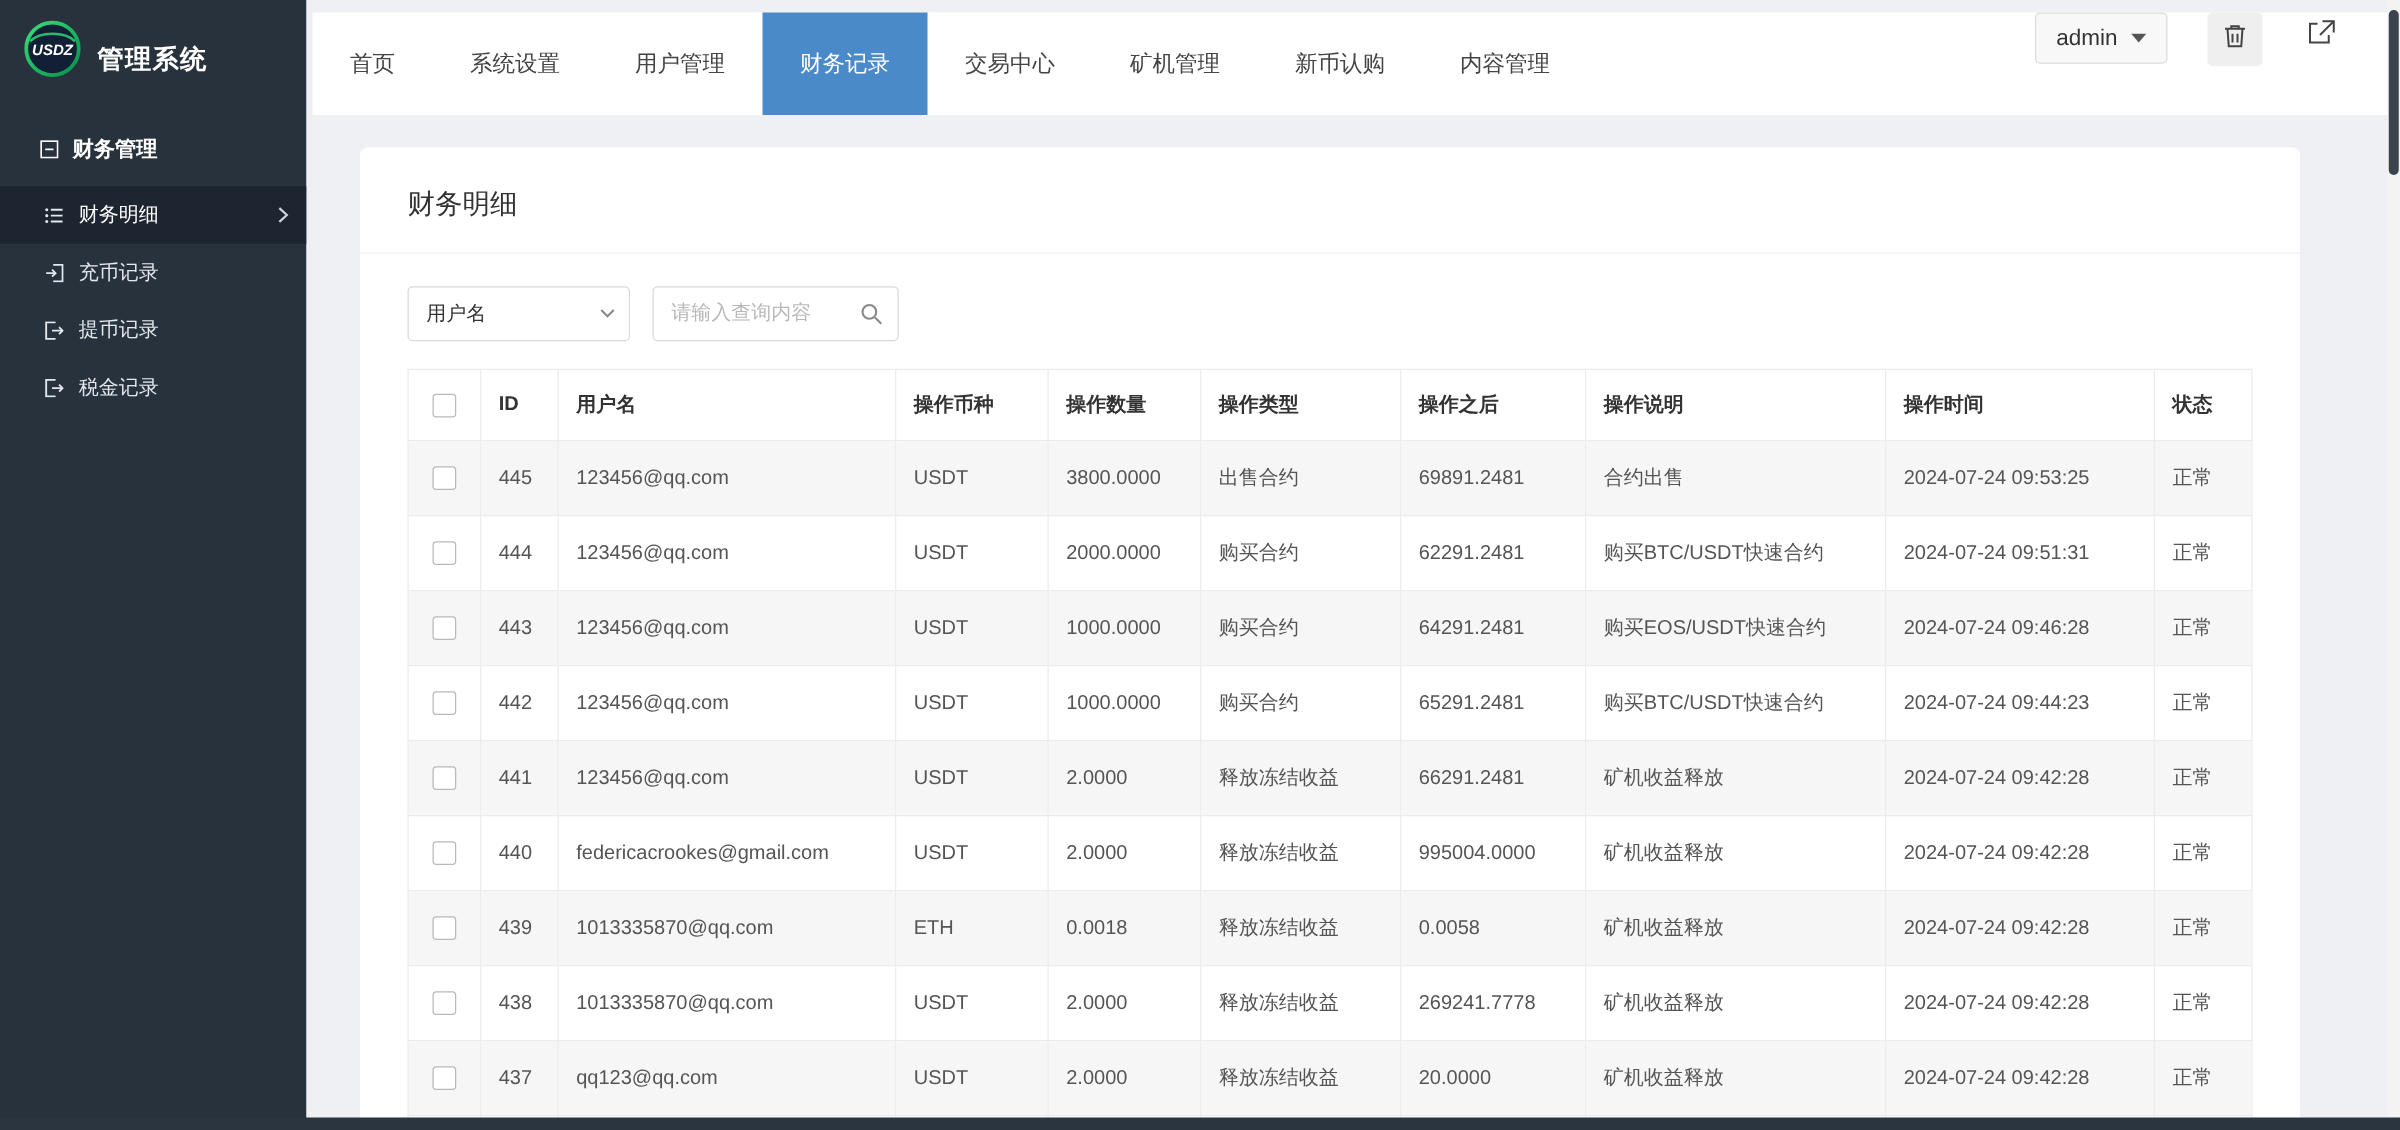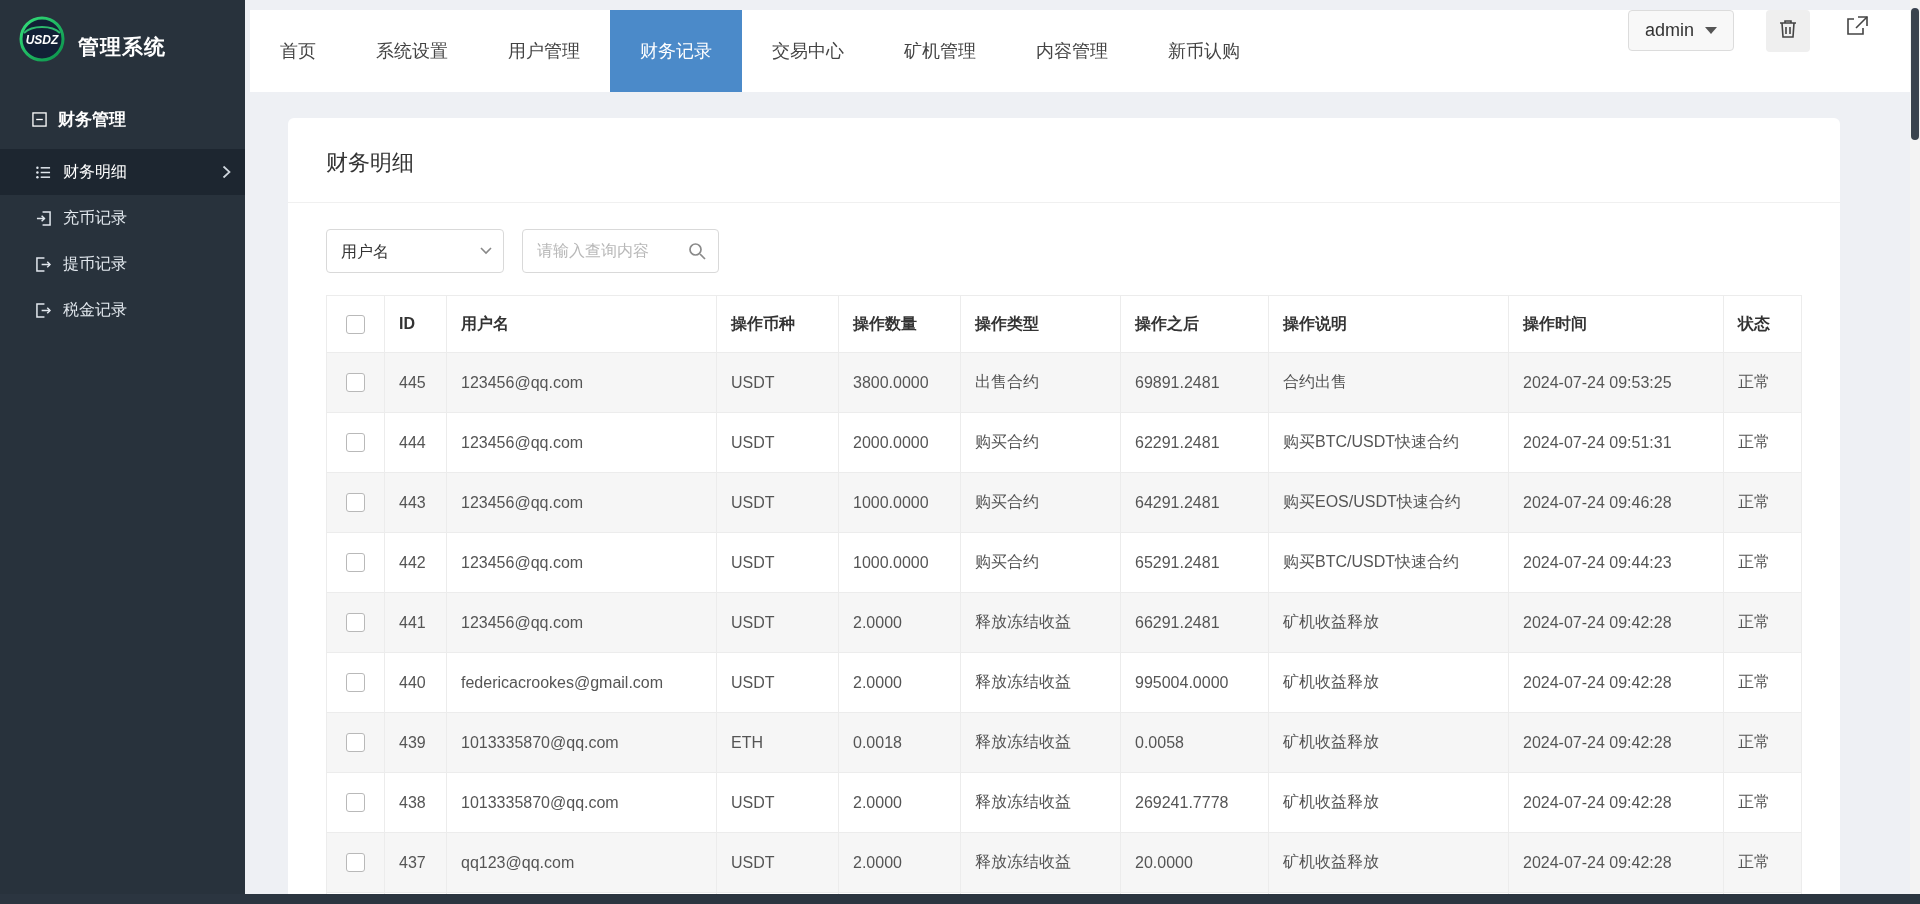--- a/index.html
+++ b/index.html
@@ -145,22 +145,22 @@
 </div>
 
 <div class="header">
   <div class="nav">
       <div class="nav-tab">首页</div>
       <div class="nav-tab">系统设置</div>
       <div class="nav-tab">用户管理</div>
       <div class="nav-tab active" style="background: rgb(75, 138, 201);">财务记录</div>
       <div class="nav-tab">交易中心</div>
       <div class="nav-tab">矿机管理</div>
+      <div class="nav-tab">新币认购</div>
       <div class="nav-tab">内容管理</div>
-      <div class="nav-tab">新币认购</div>
     </div>
   <div class="header-right">
     <div class="admin-btn">
       <span>admin</span>
       <span class="caret-down"></span>
     </div>
     <div class="icon-btn">
       <span>
         <svg width="18" height="20" viewBox="0 0 18 20" fill="none" stroke="#444" stroke-width="1.6">
           <path d="M1 4h16M6 4V2h6v2M3 4l1 14h10l1-14M7 8v7M11 8v7"></path>

